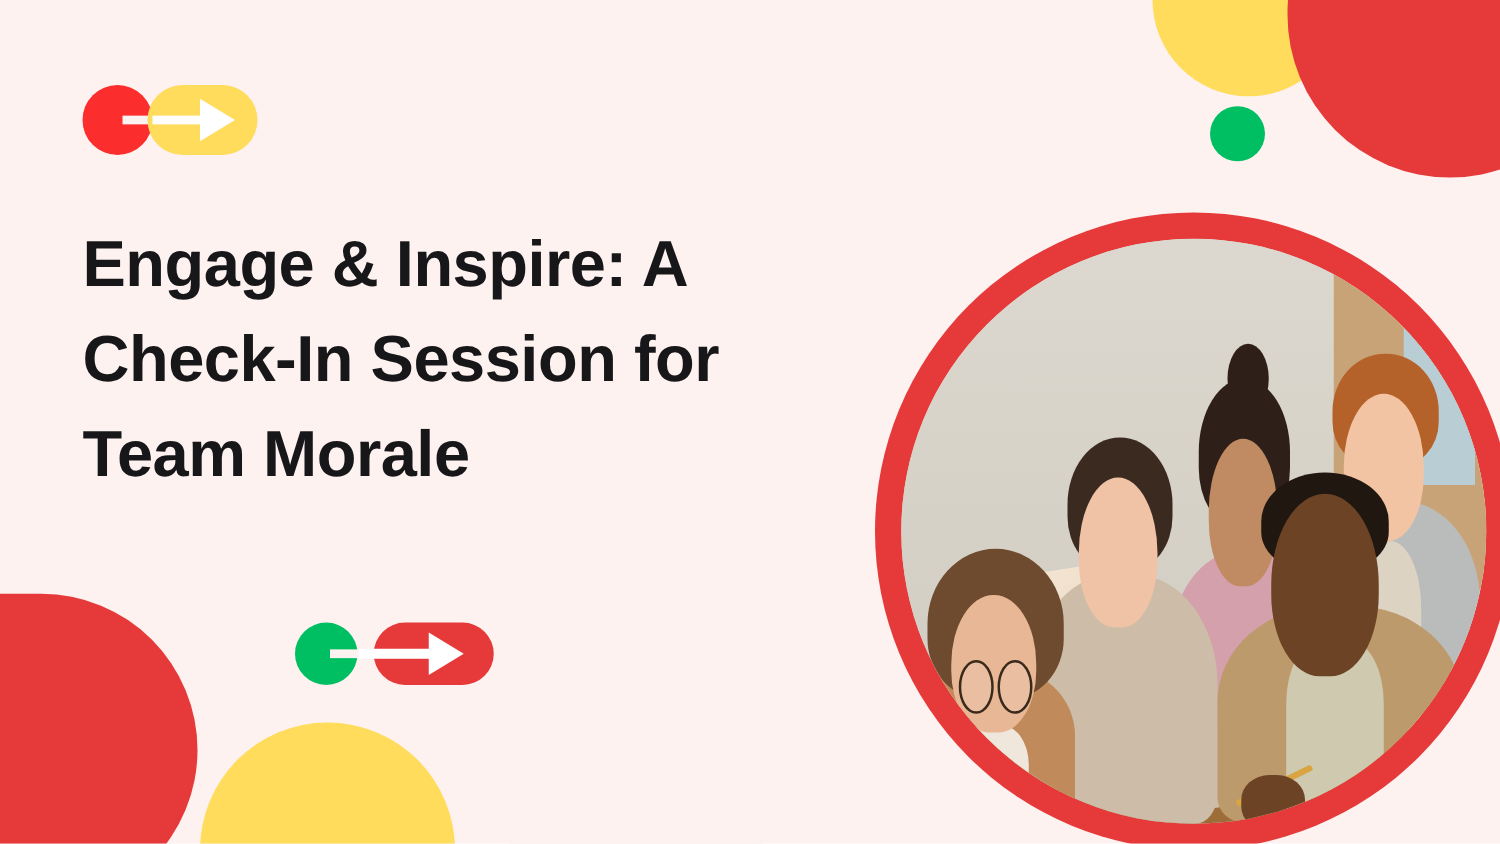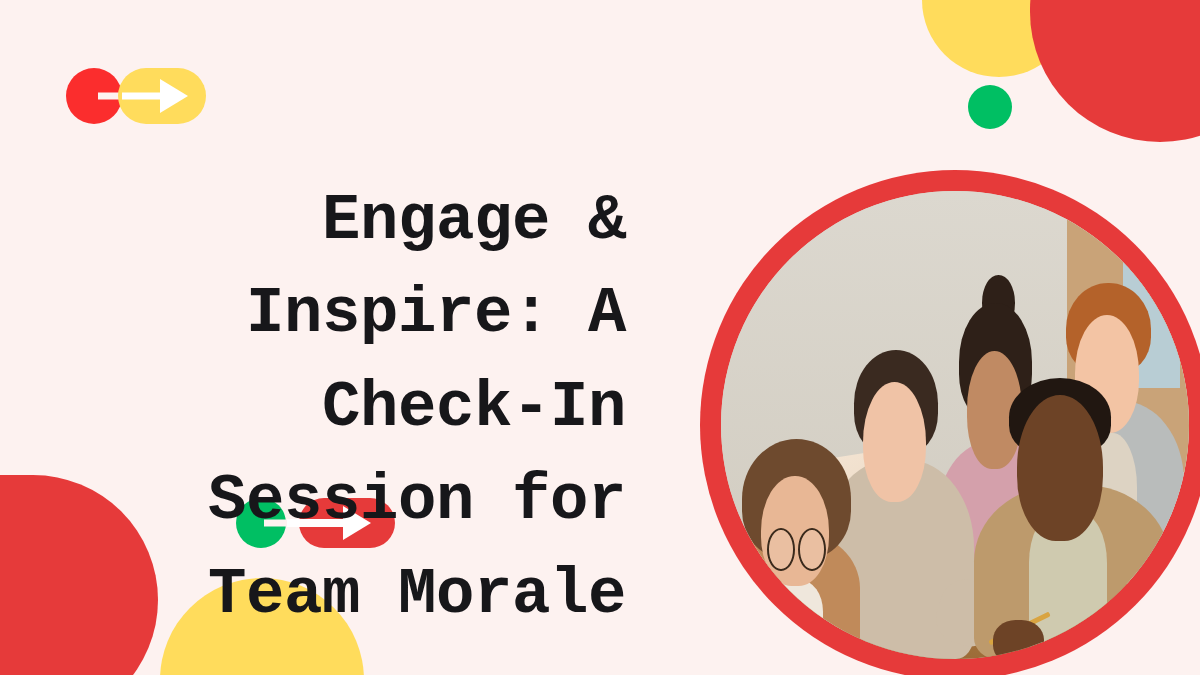--- a/index.html
+++ b/index.html
@@ -112,28 +112,27 @@
   .badge-bottom .arrow-pill .shaft { left: -12px; width: 60px; height: 8px; }
   .badge-bottom .arrow-pill .head { left: 44px; border-width: 17px 0 17px 28px; }
 
   
   .title {
     position: absolute;
     left: 66px;
     top: 175px;
     width: 560px;
     margin: 0;
-    font-family: Liberation Mono, monospace;
+    font-family: Liberation Sans, sans-serif;
     font-weight: bold;
-    font-size: 64px;
+    font-size: 52px;
     line-height: 1.46;
     letter-spacing: -0.4px;
     color: #17171a;
     white-space: pre-line;
-    text-align: right;
   }
 
   
   .photo-frame {
     position: absolute;
     left: 700px;
     top: 170px;
     width: 510px;
     height: 510px;
     border-radius: 50%;

